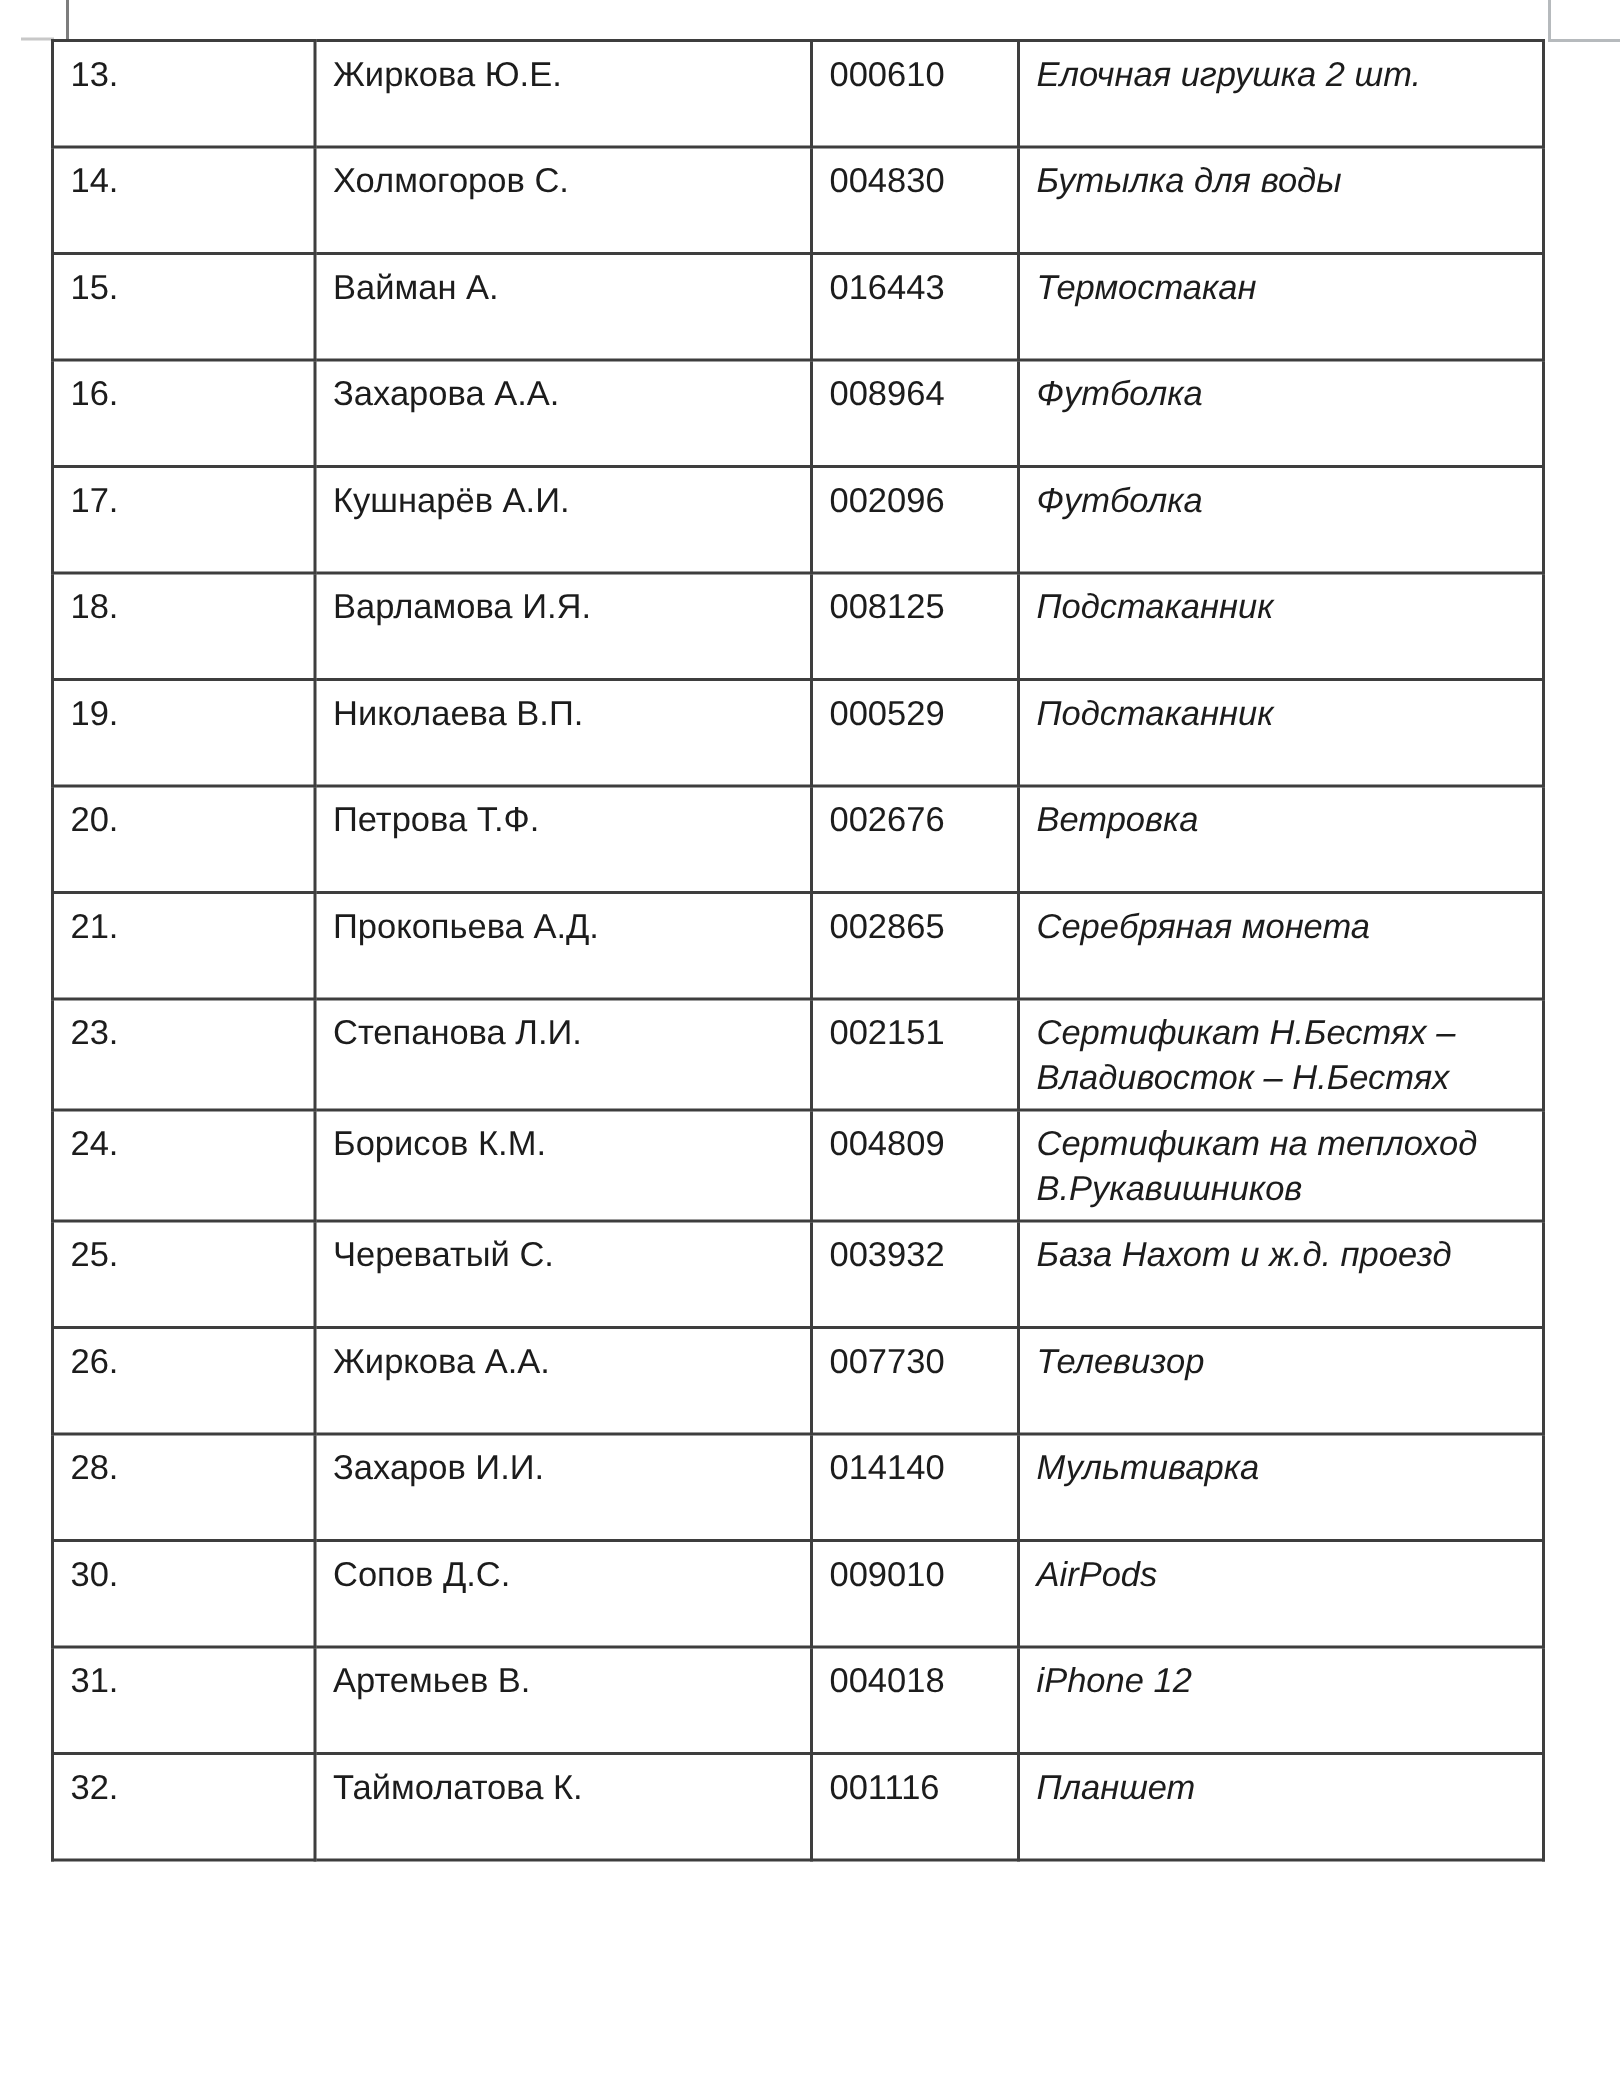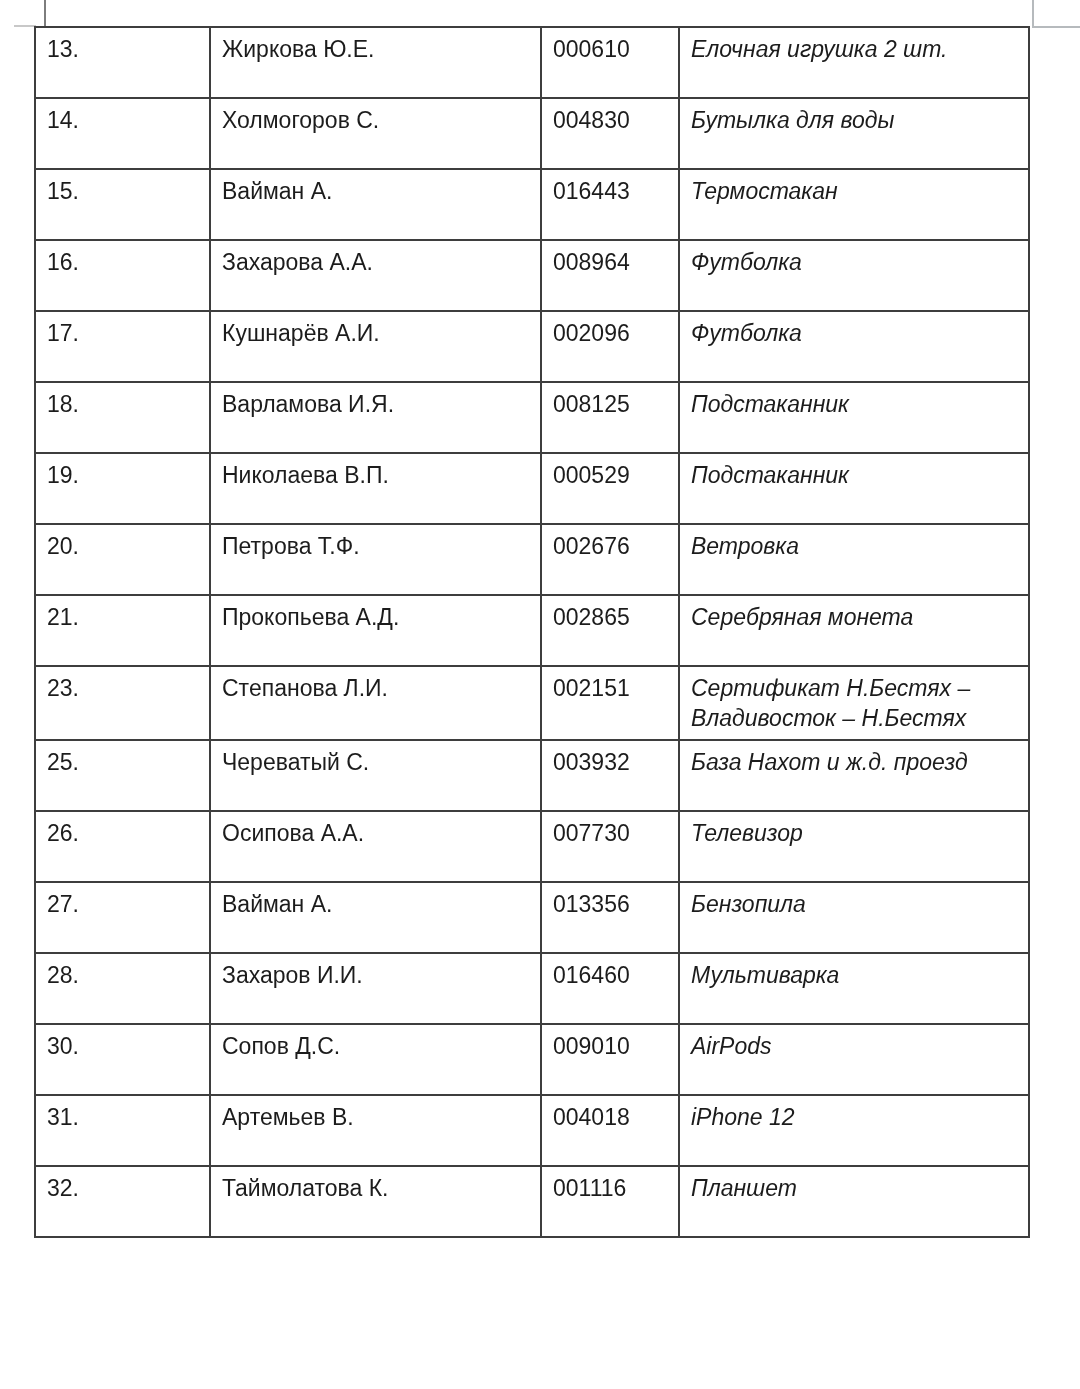--- a/index.html
+++ b/index.html
@@ -117,41 +117,41 @@
     <td class="c-code">002865</td>
     <td class="c-prize">Серебряная монета</td>
   </tr>
       <tr>
     <td class="c-num">23.</td>
     <td class="c-name">Степанова Л.И.</td>
     <td class="c-code">002151</td>
     <td class="c-prize">Сертификат Н.Бестях – Владивосток – Н.Бестях</td>
   </tr>
       <tr>
+    <td class="c-num">24.</td>
+    <td class="c-name">Борисов К.М.</td>
+    <td class="c-code">004809</td>
+    <td class="c-prize">Сертификат на теплоход В.Рукавишников</td>
+  </tr>
+      <tr>
     <td class="c-num">25.</td>
     <td class="c-name">Череватый С.</td>
     <td class="c-code">003932</td>
     <td class="c-prize">База Нахот и ж.д. проезд</td>
   </tr>
       <tr>
     <td class="c-num">26.</td>
-    <td class="c-name">Осипова А.А.</td>
+    <td class="c-name">Жиркова А.А.</td>
     <td class="c-code">007730</td>
     <td class="c-prize">Телевизор</td>
   </tr>
       <tr>
-    <td class="c-num">27.</td>
-    <td class="c-name">Вайман А.</td>
-    <td class="c-code">013356</td>
-    <td class="c-prize">Бензопила</td>
-  </tr>
-      <tr>
     <td class="c-num">28.</td>
     <td class="c-name">Захаров И.И.</td>
-    <td class="c-code">016460</td>
+    <td class="c-code">014140</td>
     <td class="c-prize">Мультиварка</td>
   </tr>
       <tr>
     <td class="c-num">30.</td>
     <td class="c-name">Сопов Д.С.</td>
     <td class="c-code">009010</td>
     <td class="c-prize">AirPods</td>
   </tr>
       <tr>
     <td class="c-num">31.</td>

